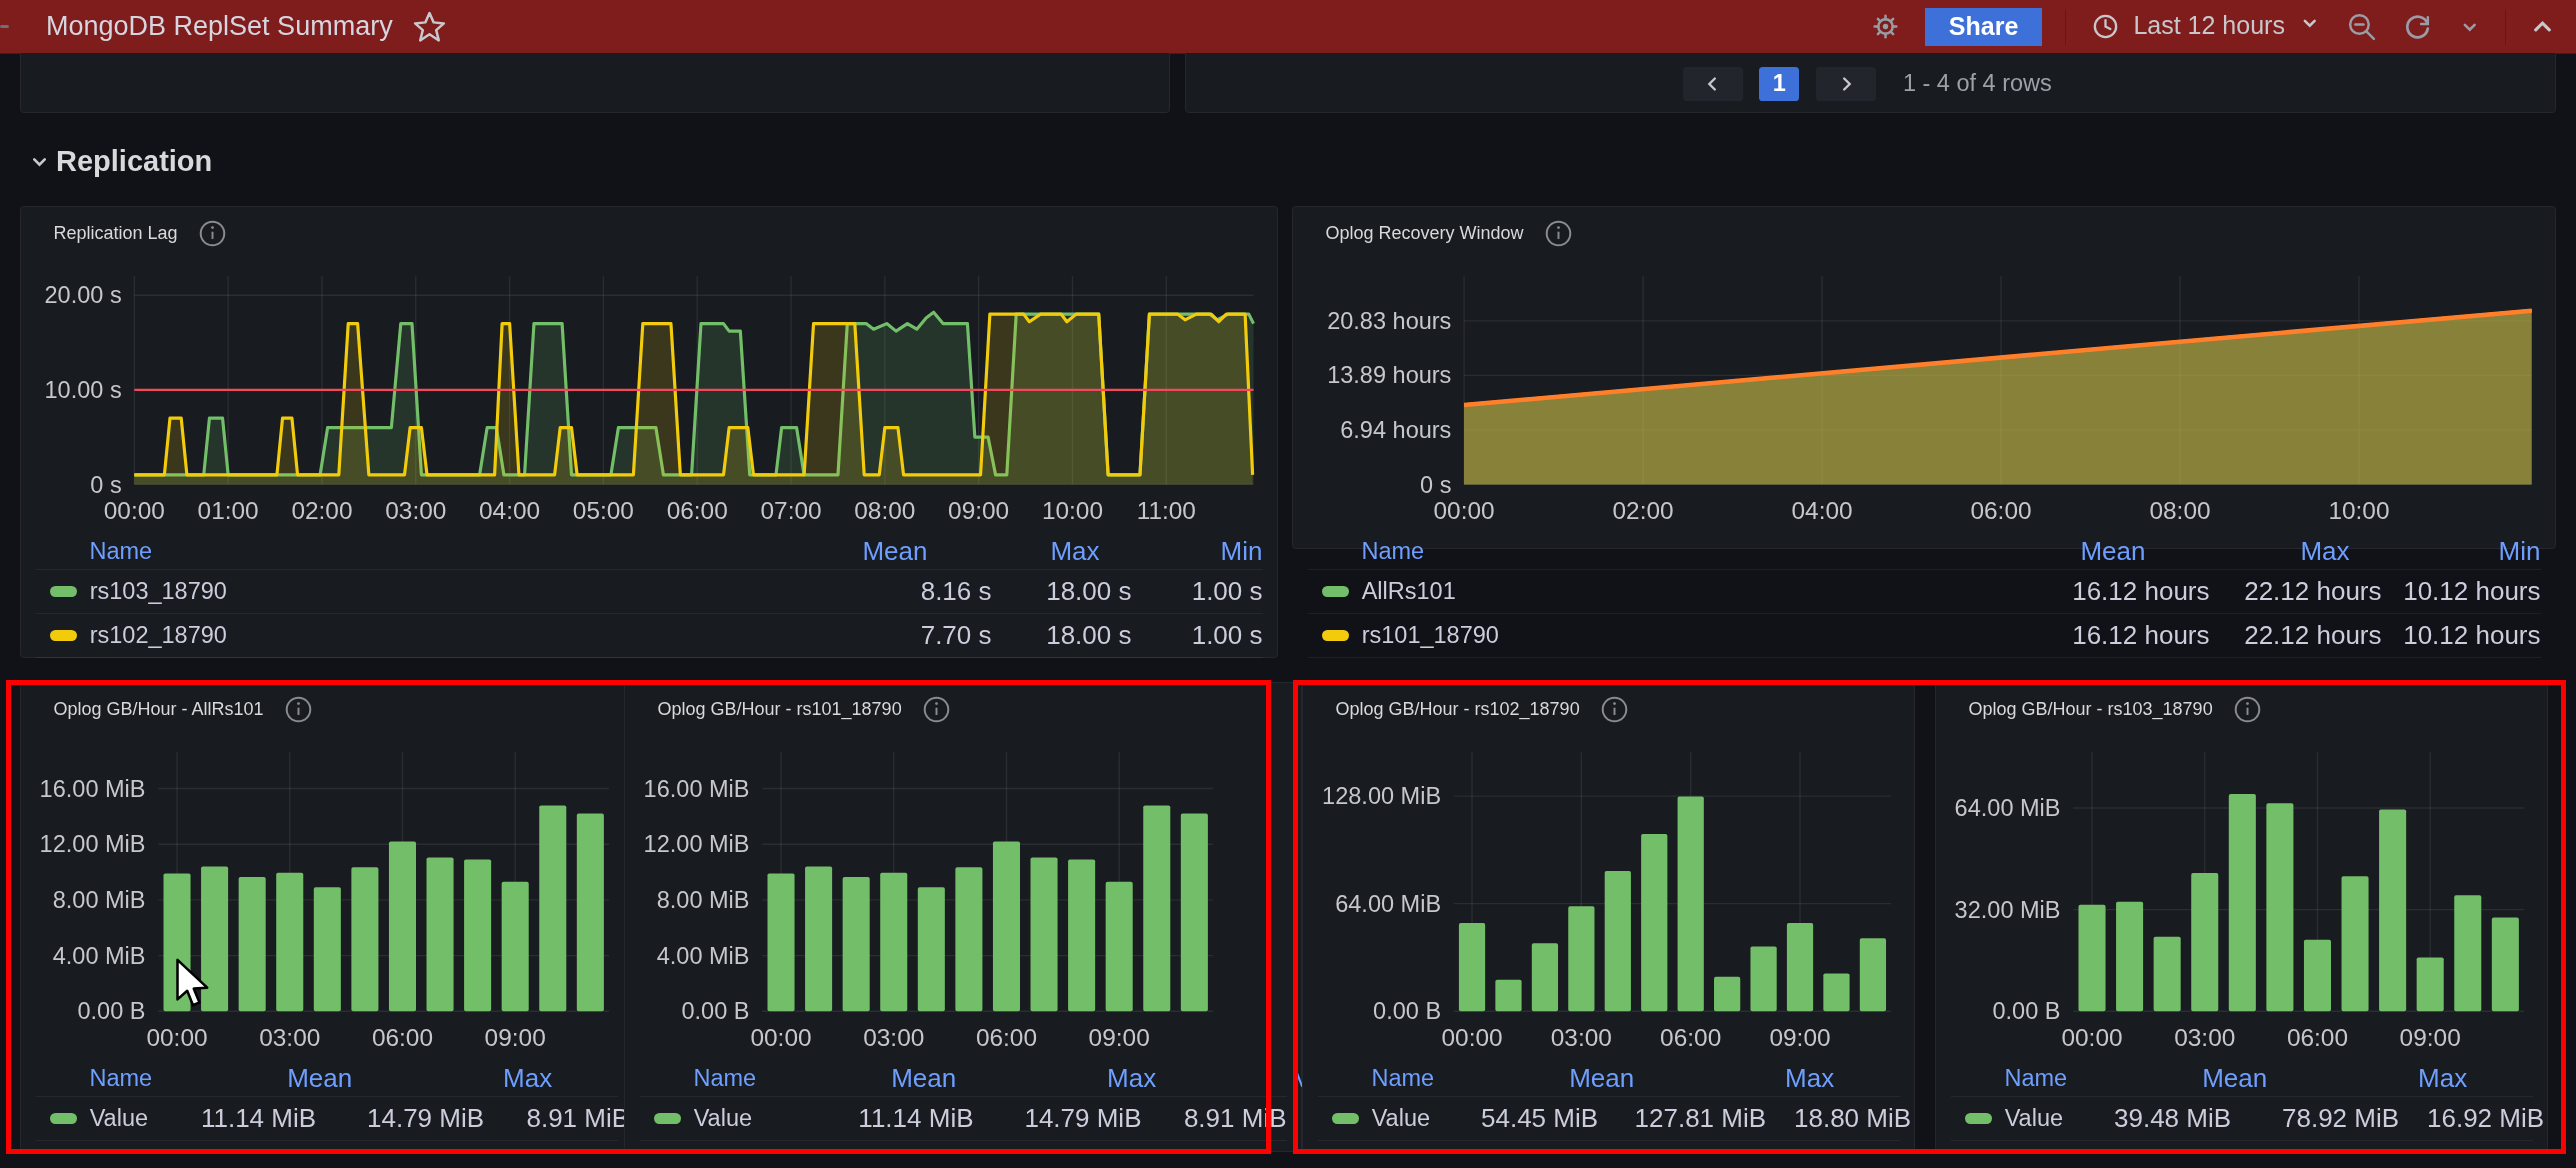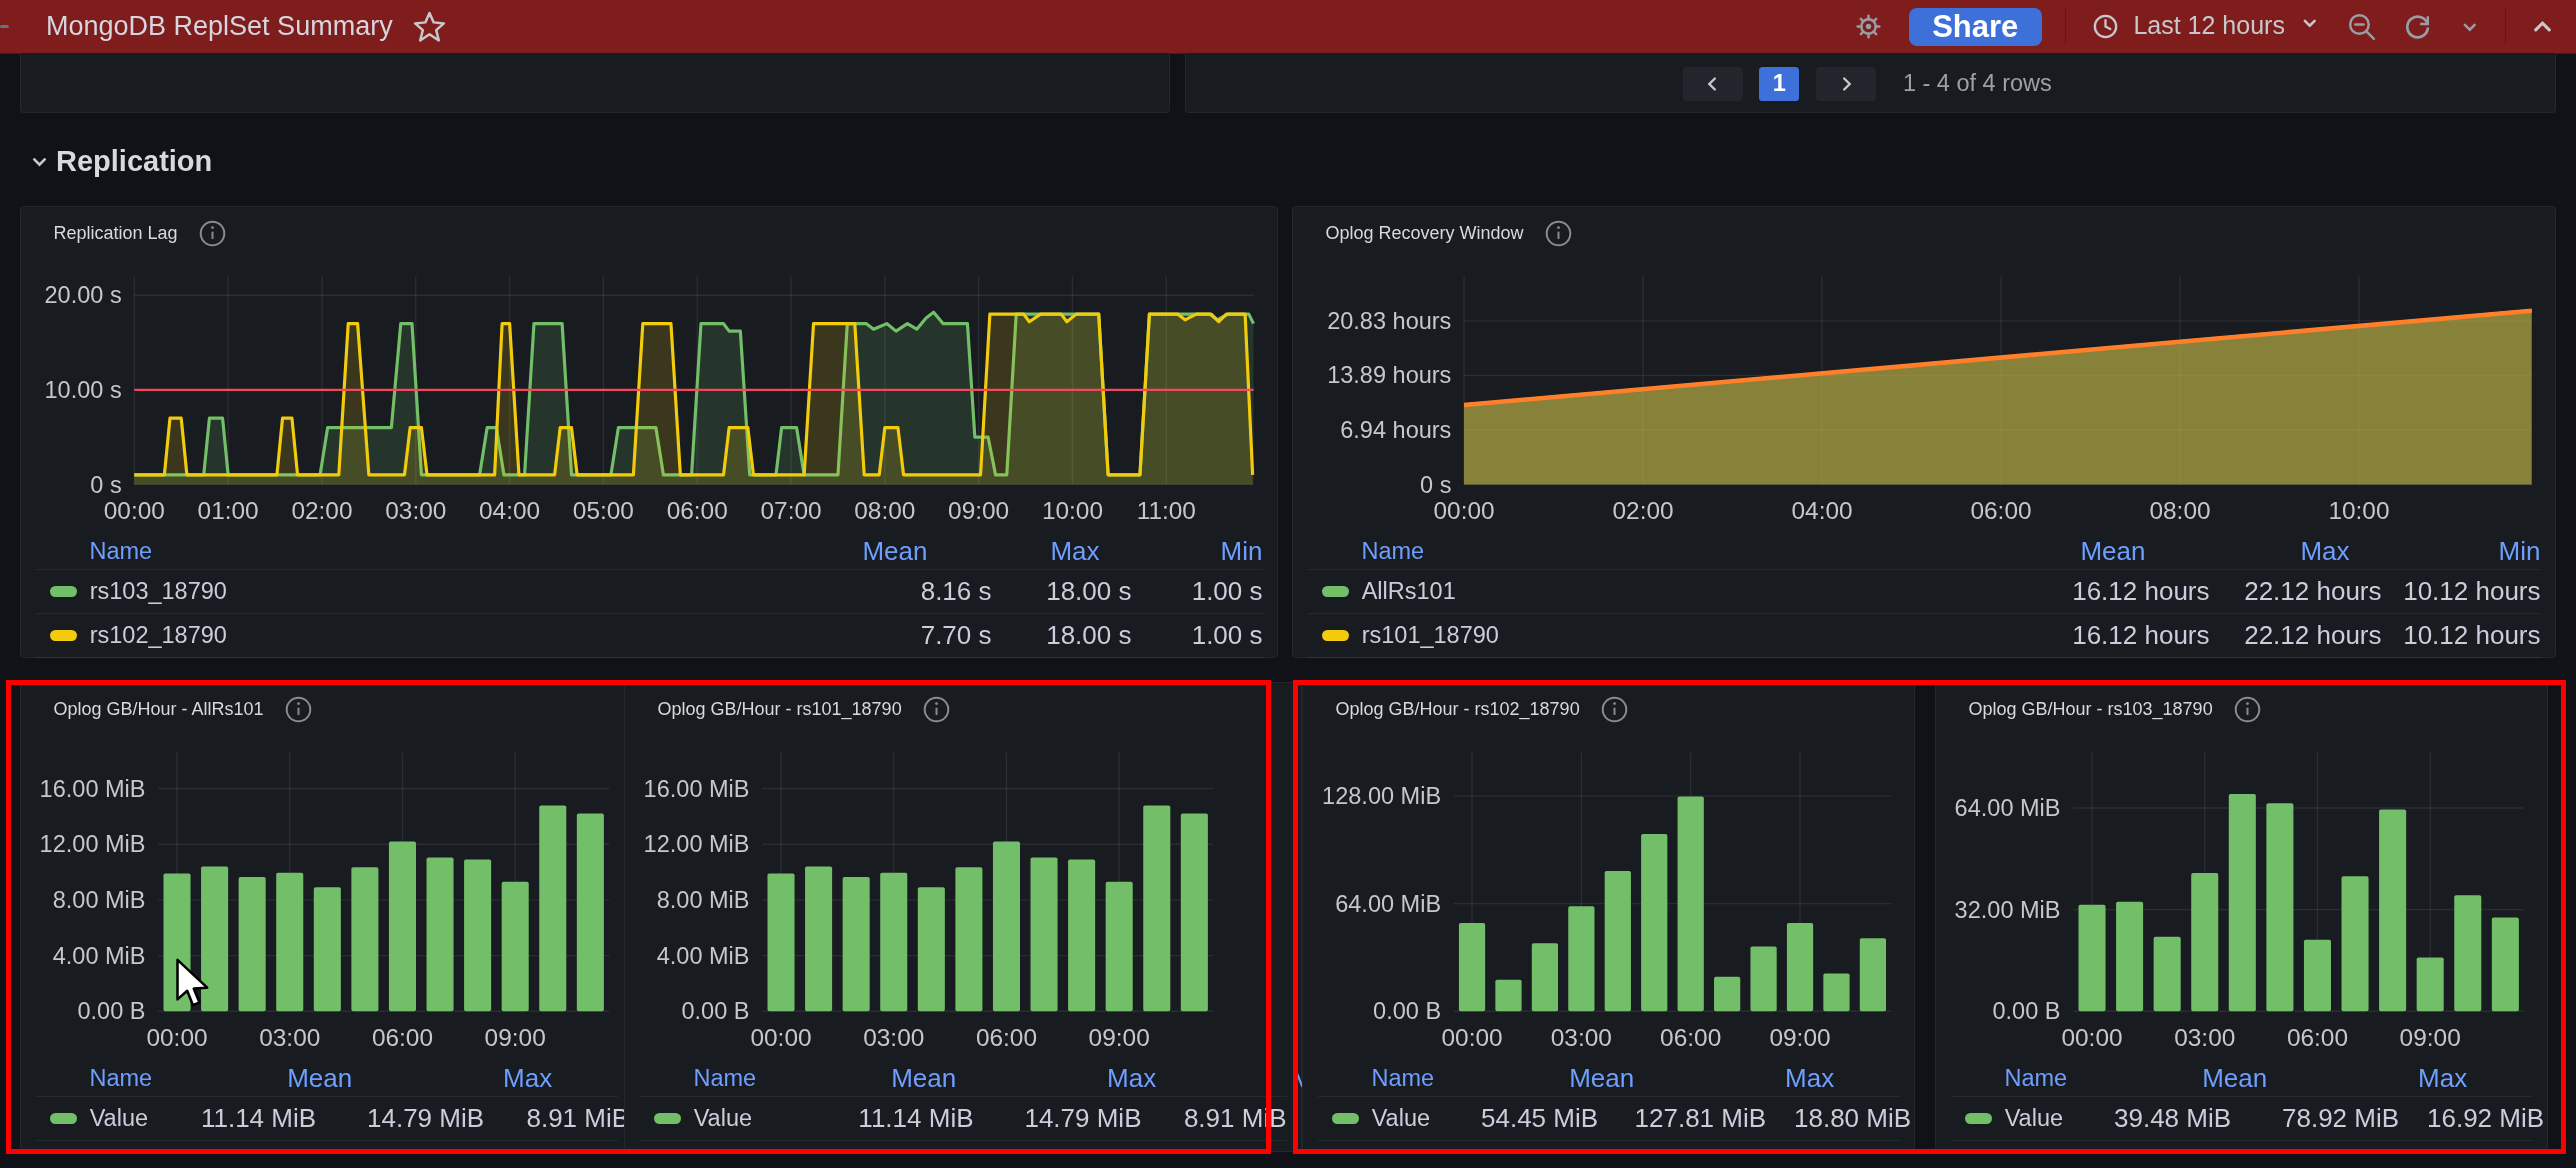--- a/index.html
+++ b/index.html
@@ -6,22 +6,22 @@
   body{width:2576px;height:1168px;position:relative;overflow:hidden;
        font-family:"Liberation Sans",sans-serif;color:#CCCCDC;}
   
   .navbar{position:absolute;left:0;top:0;width:2576px;height:53px;background:#7f1d1d;
           border-bottom:0.9px solid #26282E;display:flex;align-items:center;}
   .nav-title{font-size:27px;font-weight:500;color:#D5D6E0;margin-left:46px;white-space:nowrap;}
   .nav-left-dash{position:absolute;left:0;top:24.5px;width:9px;height:3.6px;background:#6E7077;border-radius:1.8px;}
   .icon{display:inline-flex;align-items:center;justify-content:center;}
   .nav-star{margin-left:20px;}
   .nav-right{position:absolute;right:20px;top:0;height:53px;display:flex;align-items:center;gap:23.5px;}
-  .share-btn{background:#3D71D9;color:#FFFFFF;font-size:31px;font-weight:600;border:none;
-             border-radius:8px;height:38px;padding:0 23.5px;display:flex;align-items:center;cursor:pointer;}
+  .share-btn{background:#3D71D9;color:#FFFFFF;font-size:25px;font-weight:600;border:none;
+             border-radius:0;height:38px;padding:0 23.5px;display:flex;align-items:center;cursor:pointer;}
   .vdivider{width:0.9px;height:36px;background:#2C2E35;}
   .time-picker{display:flex;align-items:flex-start;gap:12.7px;color:#C7C8CC;font-size:25px;}
   
   .top-strip{position:absolute;left:0;top:53px;width:2576px;height:63px;overflow:hidden;}
   .cut-panel{position:absolute;top:-83px;height:143px;background:#181B1F;
              border:0.9px solid #25272D;border-radius:3.6px;box-sizing:border-box;}
   .pager{position:absolute;display:flex;align-items:center;gap:16.3px;}
   .pg-btn{width:60px;height:34px;background:#22252B;border-radius:3.6px;display:flex;align-items:center;
           justify-content:center;cursor:pointer;}
   .pg-current{width:40px;height:34px;background:#3D71D9;border-radius:3.6px;color:#fff;font-size:23.5px;
@@ -218,21 +218,21 @@
     <div class="lrow last">
       <span class="lswatch" style="background: rgb(242, 204, 12);"></span>
       <span class="lname">rs102_18790</span>
       <span class="lval c1">7.70 s</span>
       <span class="lval c2">18.00 s</span>
       <span class="lval c3">1.00 s</span>
     </div>
   </div>
 </div>
 
-<div class="panel" style="left:1292px;top:206px;width:1264px;height:452px;">
+<div class="panel" style="left:1292px;top:206px;width:1264px;height:343px;">
   <div class="panel-head">
     <span class="panel-title">Oplog Recovery Window</span>
     <span class="icon">
       <svg width="29" height="29" viewBox="0 0 32 32" stroke="#898B91" fill="none" stroke-width="2.2">
           <circle cx="16" cy="16" r="13"></circle>
           <line x1="16" y1="14" x2="16" y2="22"></line>
           <circle cx="16" cy="9.5" r="1.6" fill="#898B91" stroke="none"></circle>
         </svg>
     </span>
   </div>

